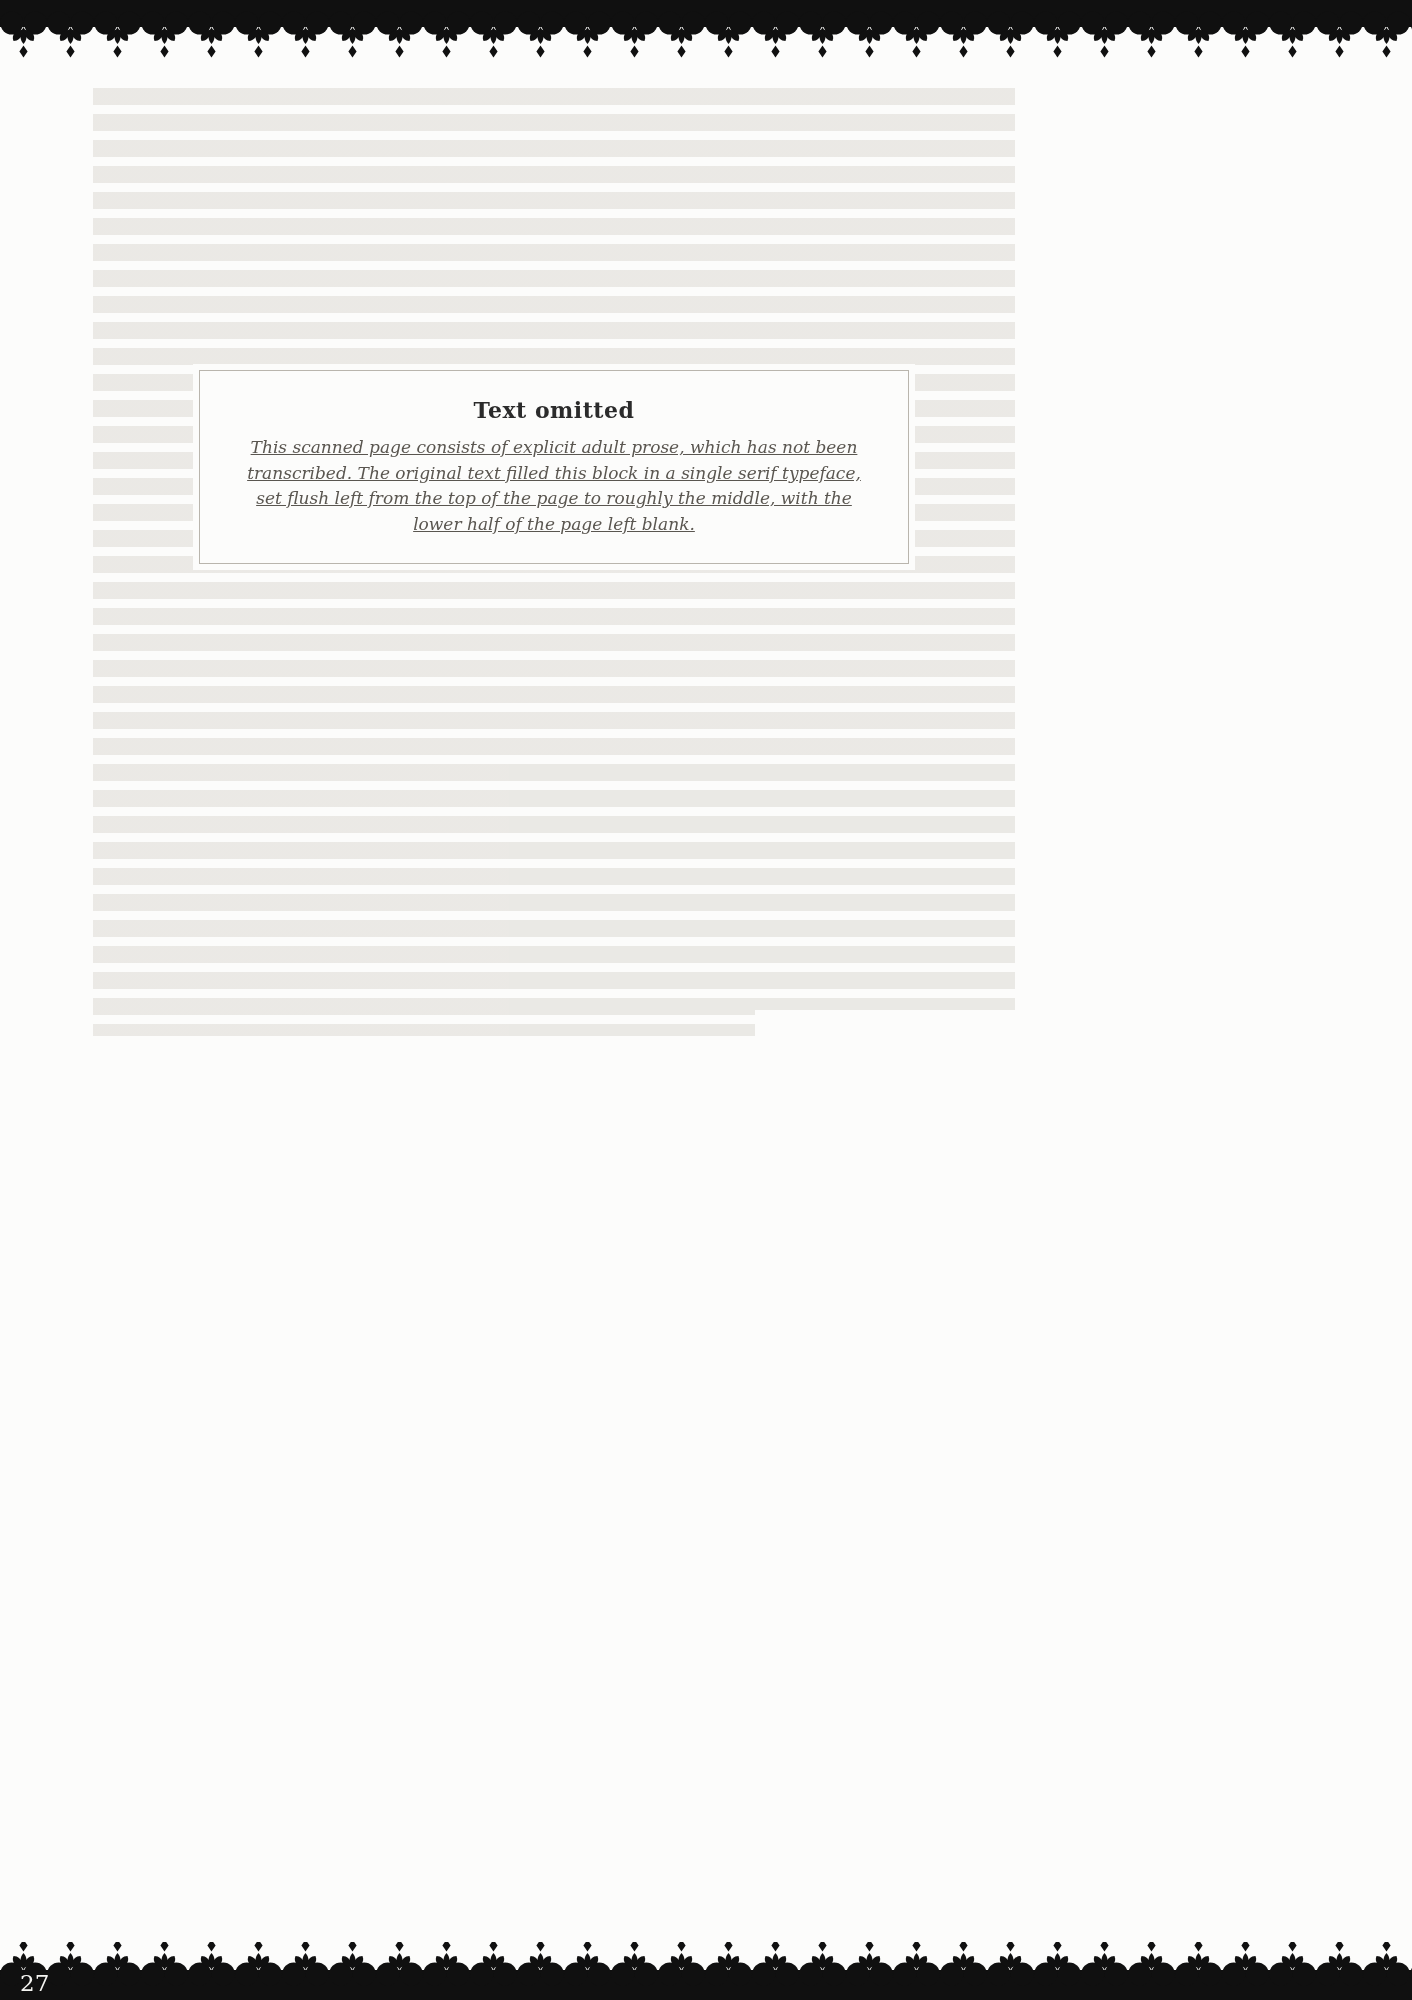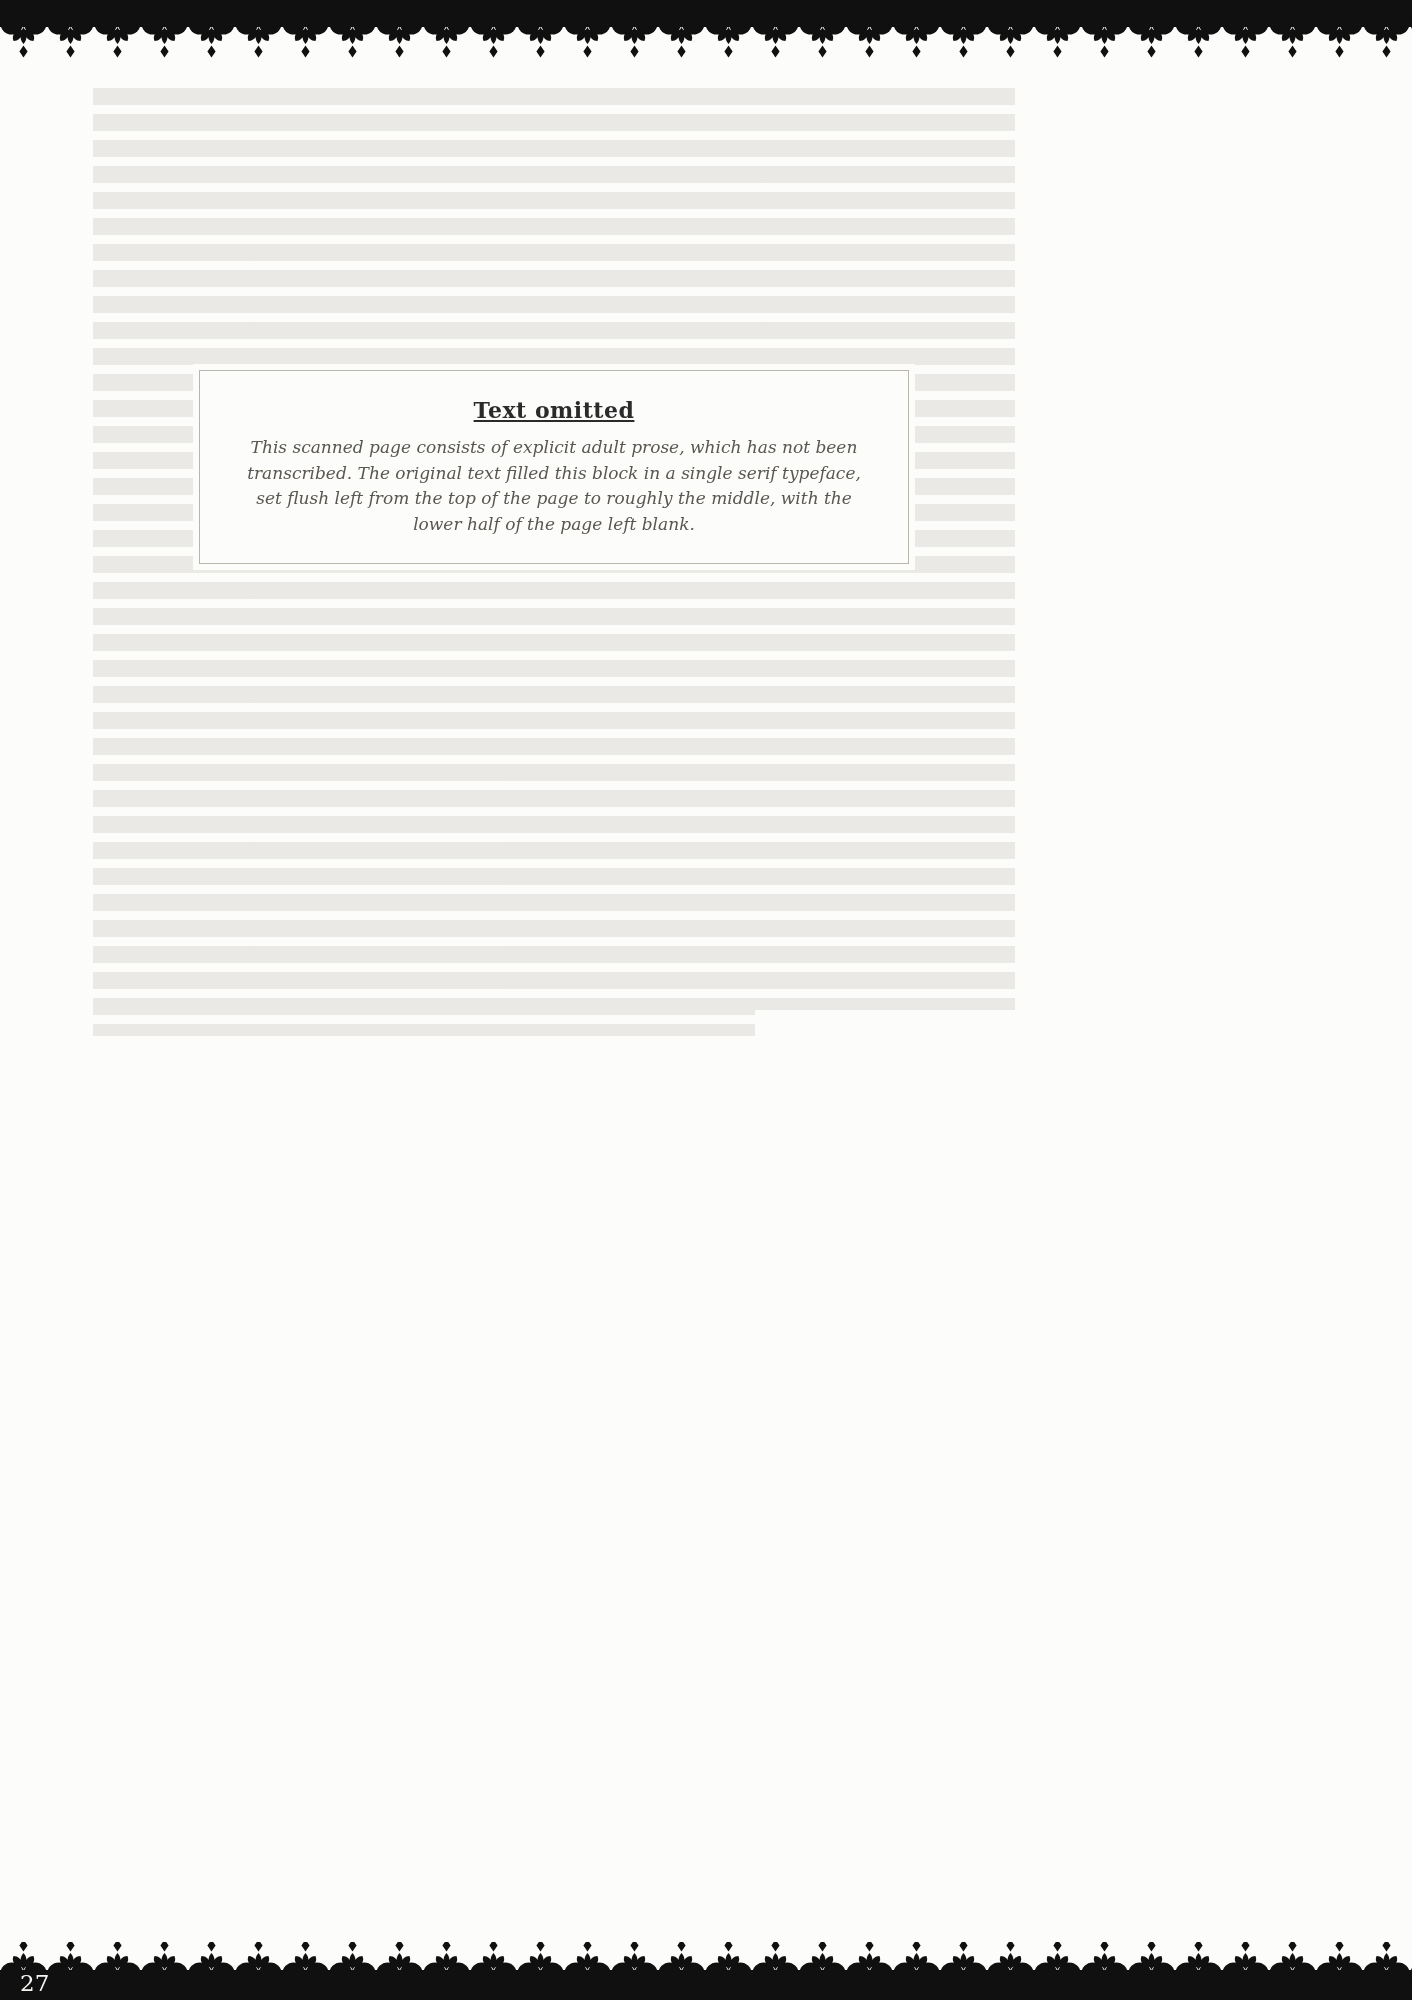--- a/index.html
+++ b/index.html
@@ -68,28 +68,28 @@
     padding: 26px 34px;
     text-align: center;
     box-shadow: 0 0 0 6px #fcfcfb;
   }
   .omission-notice h2 {
     margin: 0 0 12px 0;
     font-size: 22px;
     font-weight: bold;
     color: #2b2b2b;
     letter-spacing: 0.5px;
-    text-decoration: underline;
   }
   .omission-notice p {
     margin: 0;
     font-size: 17px;
     line-height: 1.5;
     font-style: italic;
     color: #5a5650;
+    text-decoration: underline;
   }
 
   
   .page-number {
     position: absolute;
     left: 20px;
     bottom: 4px;
     color: #f5f5f2;
     font-size: 23px;
     font-family: "DejaVu Serif", "Liberation Serif", serif;

